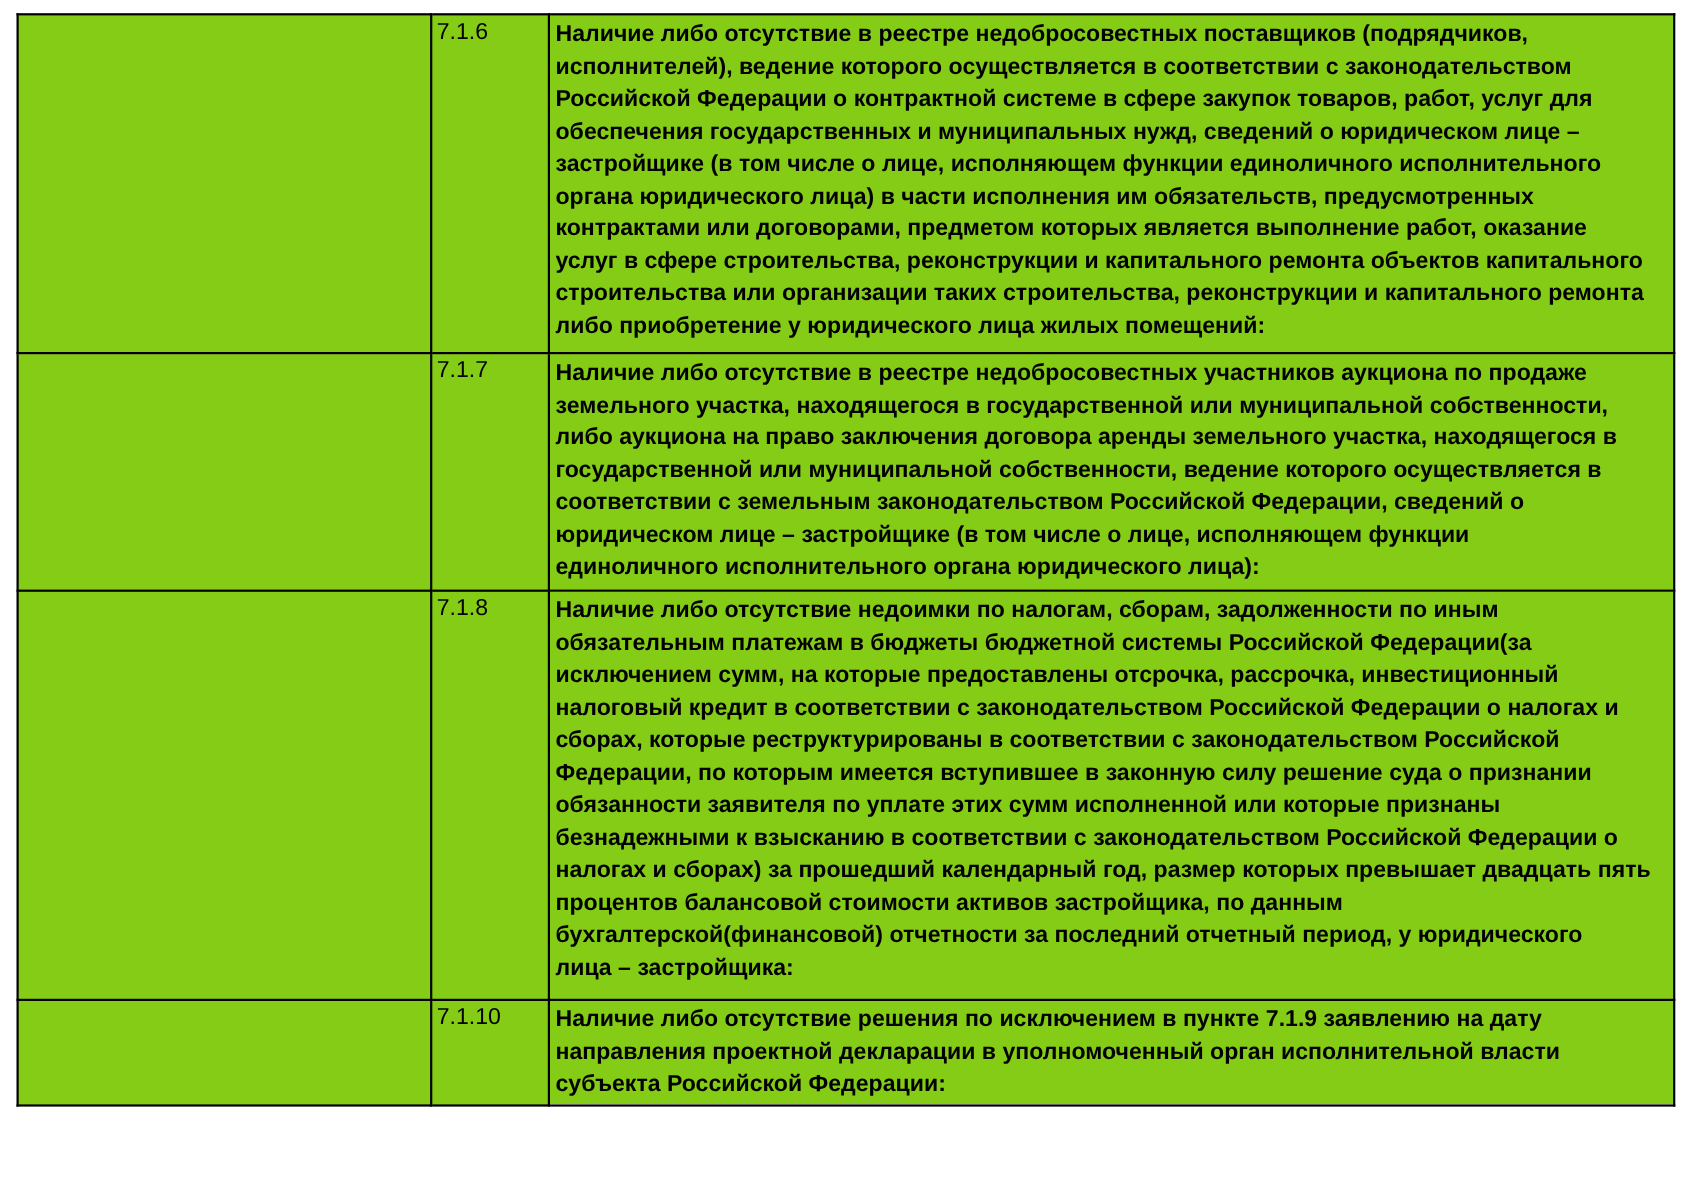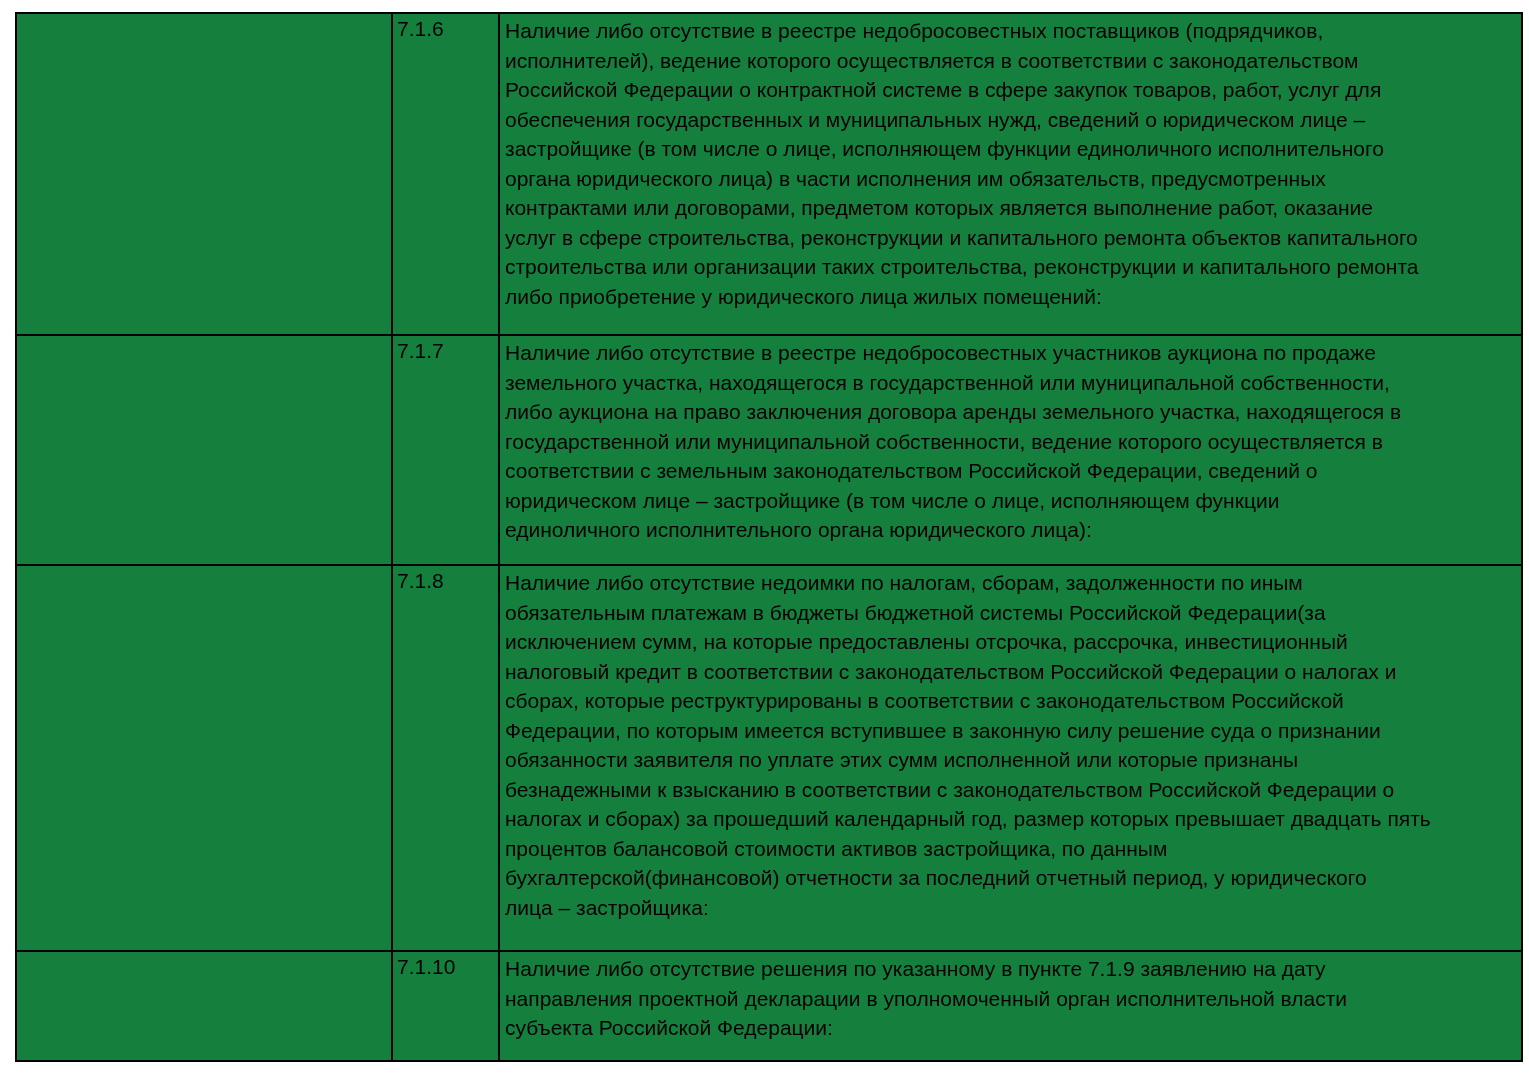--- a/index.html
+++ b/index.html
@@ -18,39 +18,40 @@
     top: 12px;
   }
   table.doc-table {
     border-collapse: collapse;
     table-layout: fixed;
     width: 1498px;
   }
   table.doc-table td {
     border: 2px solid #000000;
     vertical-align: top;
-    background: #15803d;
+    background: #84cc16;
   }
   td.c-empty {
     width: 372px;
   }
   td.c-num {
     width: 99px;
     vertical-align: middle;
     padding: 0 2px 0 4px;
     font-size: 21px;
     line-height: 29px;
   }
   td.c-text {
     width: 1013px;
-    padding: 2px 3px 16px 5px;
+    padding: 2px 3px 2px 5px;
     font-size: 21px;
     line-height: 29.5px;
     white-space: pre;
     overflow: hidden;
+    font-weight: bold;
   }
   tr.r1 td { height: 302px; }
   tr.r2 td { height: 210px; }
   tr.r3 td { height: 366px; }
   tr.r4 td { height: 56px;  }
   tr.r5 td { height: 90px; margin-top: 34px;  }
 </style>
 </head>
 <body>
 
@@ -94,19 +95,19 @@
 обязанности заявителя по уплате этих сумм исполненной или которые признаны
 безнадежными к взысканию в соответствии с законодательством Российской Федерации о
 налогах и сборах) за прошедший календарный год, размер которых превышает двадцать пять
 процентов балансовой стоимости активов застройщика, по данным
 бухгалтерской(финансовой) отчетности за последний отчетный период, у юридического
 лица – застройщика:</td>
       </tr>
       <tr class="r5">
         <td class="c-empty"></td>
         <td class="c-num">7.1.10</td>
-        <td class="c-text">Наличие либо отсутствие решения по указанному в пункте 7.1.9 заявлению на дату
+        <td class="c-text">Наличие либо отсутствие решения по исключением в пункте 7.1.9 заявлению на дату
 направления проектной декларации в уполномоченный орган исполнительной власти
 субъекта Российской Федерации:</td>
       </tr>
     </tbody>
   </table>
 </div>
 
 </body></html>

